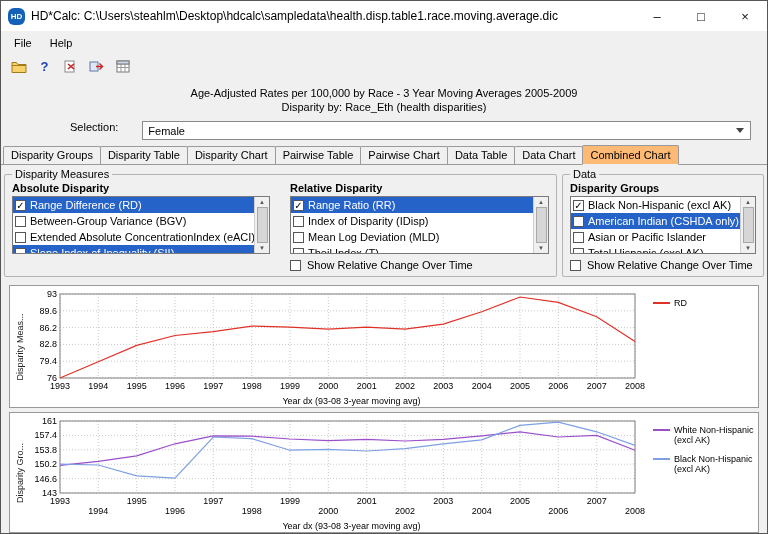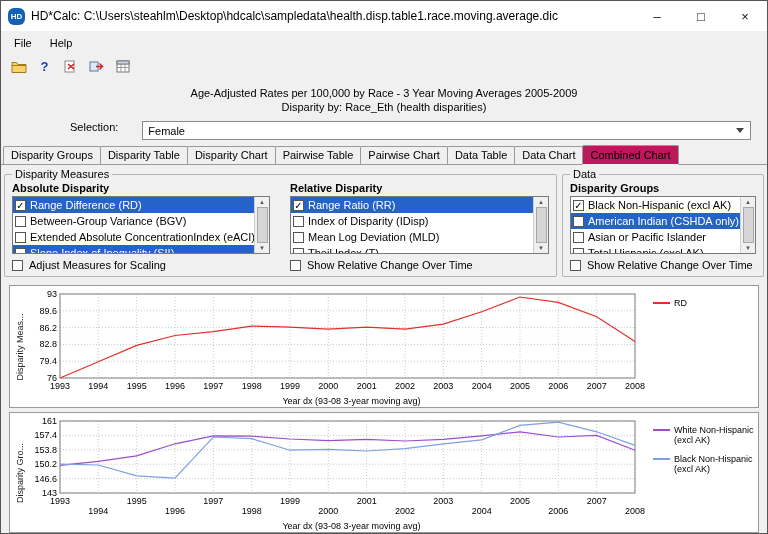--- a/index.html
+++ b/index.html
@@ -24,21 +24,21 @@
   
   .header { text-align: center; padding: 7px 0 3px; line-height: 14px; }
   .sel-row { display: flex; align-items: flex-start; margin: 4px 16px 3px 69px; }
   .sel-label { margin-right: 24px; }
   .combo { flex: 1; height: 19px; background: #fff; border: 1px solid #8a8a8a; display: flex; align-items: center; justify-content: space-between; padding-left: 5px; }
   .combo-arrow { width: 0; height: 0; border-left: 4px solid transparent; border-right: 4px solid transparent; border-top: 5px solid #444; margin-right: 6px; }
 
   
   .tabs { display: flex; align-items: flex-end; padding: 2px 2px 0; border-bottom: 1px solid #9a9a9a; flex: 0 0 20px; }
   .tab { border: 1px solid #9a9a9a; border-bottom: none; background: #f0f0f0; padding: 2px 7px 3px; margin-right: -1px; border-radius: 2px 2px 0 0; white-space: nowrap; }
-  .tab.active { background: #be185d; margin-bottom: -1px; border-bottom: 1px solid #f0f0f0; padding-top: 3px; position: relative; z-index: 2; }
+  .tab.active { background: #fdba74; margin-bottom: -1px; border-bottom: 1px solid #f0f0f0; padding-top: 3px; position: relative; z-index: 2; }
 
   
   .groups-row { display: flex; gap: 5px; margin: 3px 3px 4px; }
   fieldset { border: 1px solid #b4b4b4; border-radius: 2px; padding: 1px 7px 5px; background: #f0f0f0; }
   legend { padding: 0 3px; }
   .gb-measures { flex: 0 0 548px; }
   .gb-data { flex: 1; }
   .dm-cols { display: flex; gap: 20px; }
   .dm-col-abs { width: 258px; }
   .dm-col-rel { width: 259px; }
@@ -165,24 +165,20 @@
                 <div class="lb-row sel">
                   <span class="cb"></span>
                   <span class="lb-label">Slope Index of Inequality (SII)</span>
                 </div>
               </div>
             <div class="lb-scroll">
                 <span class="arr">▲</span>
                 <span class="thumb"></span>
                 <span class="arr">▼</span>
               </div>
-          </div>
-          <div class="chk-row">
-            <span class="cb"></span>
-            <span>Adjust Measures for Scaling</span>
           </div>
         </div>
         <div class="dm-col-rel">
           <div class="sec-title">Relative Disparity</div>
           <div class="listbox">
             <div class="lb-items">
                 <div class="lb-row sel">
                   <span class="cb">✓</span>
                   <span class="lb-label">Range Ratio (RR)</span>
                 </div>

